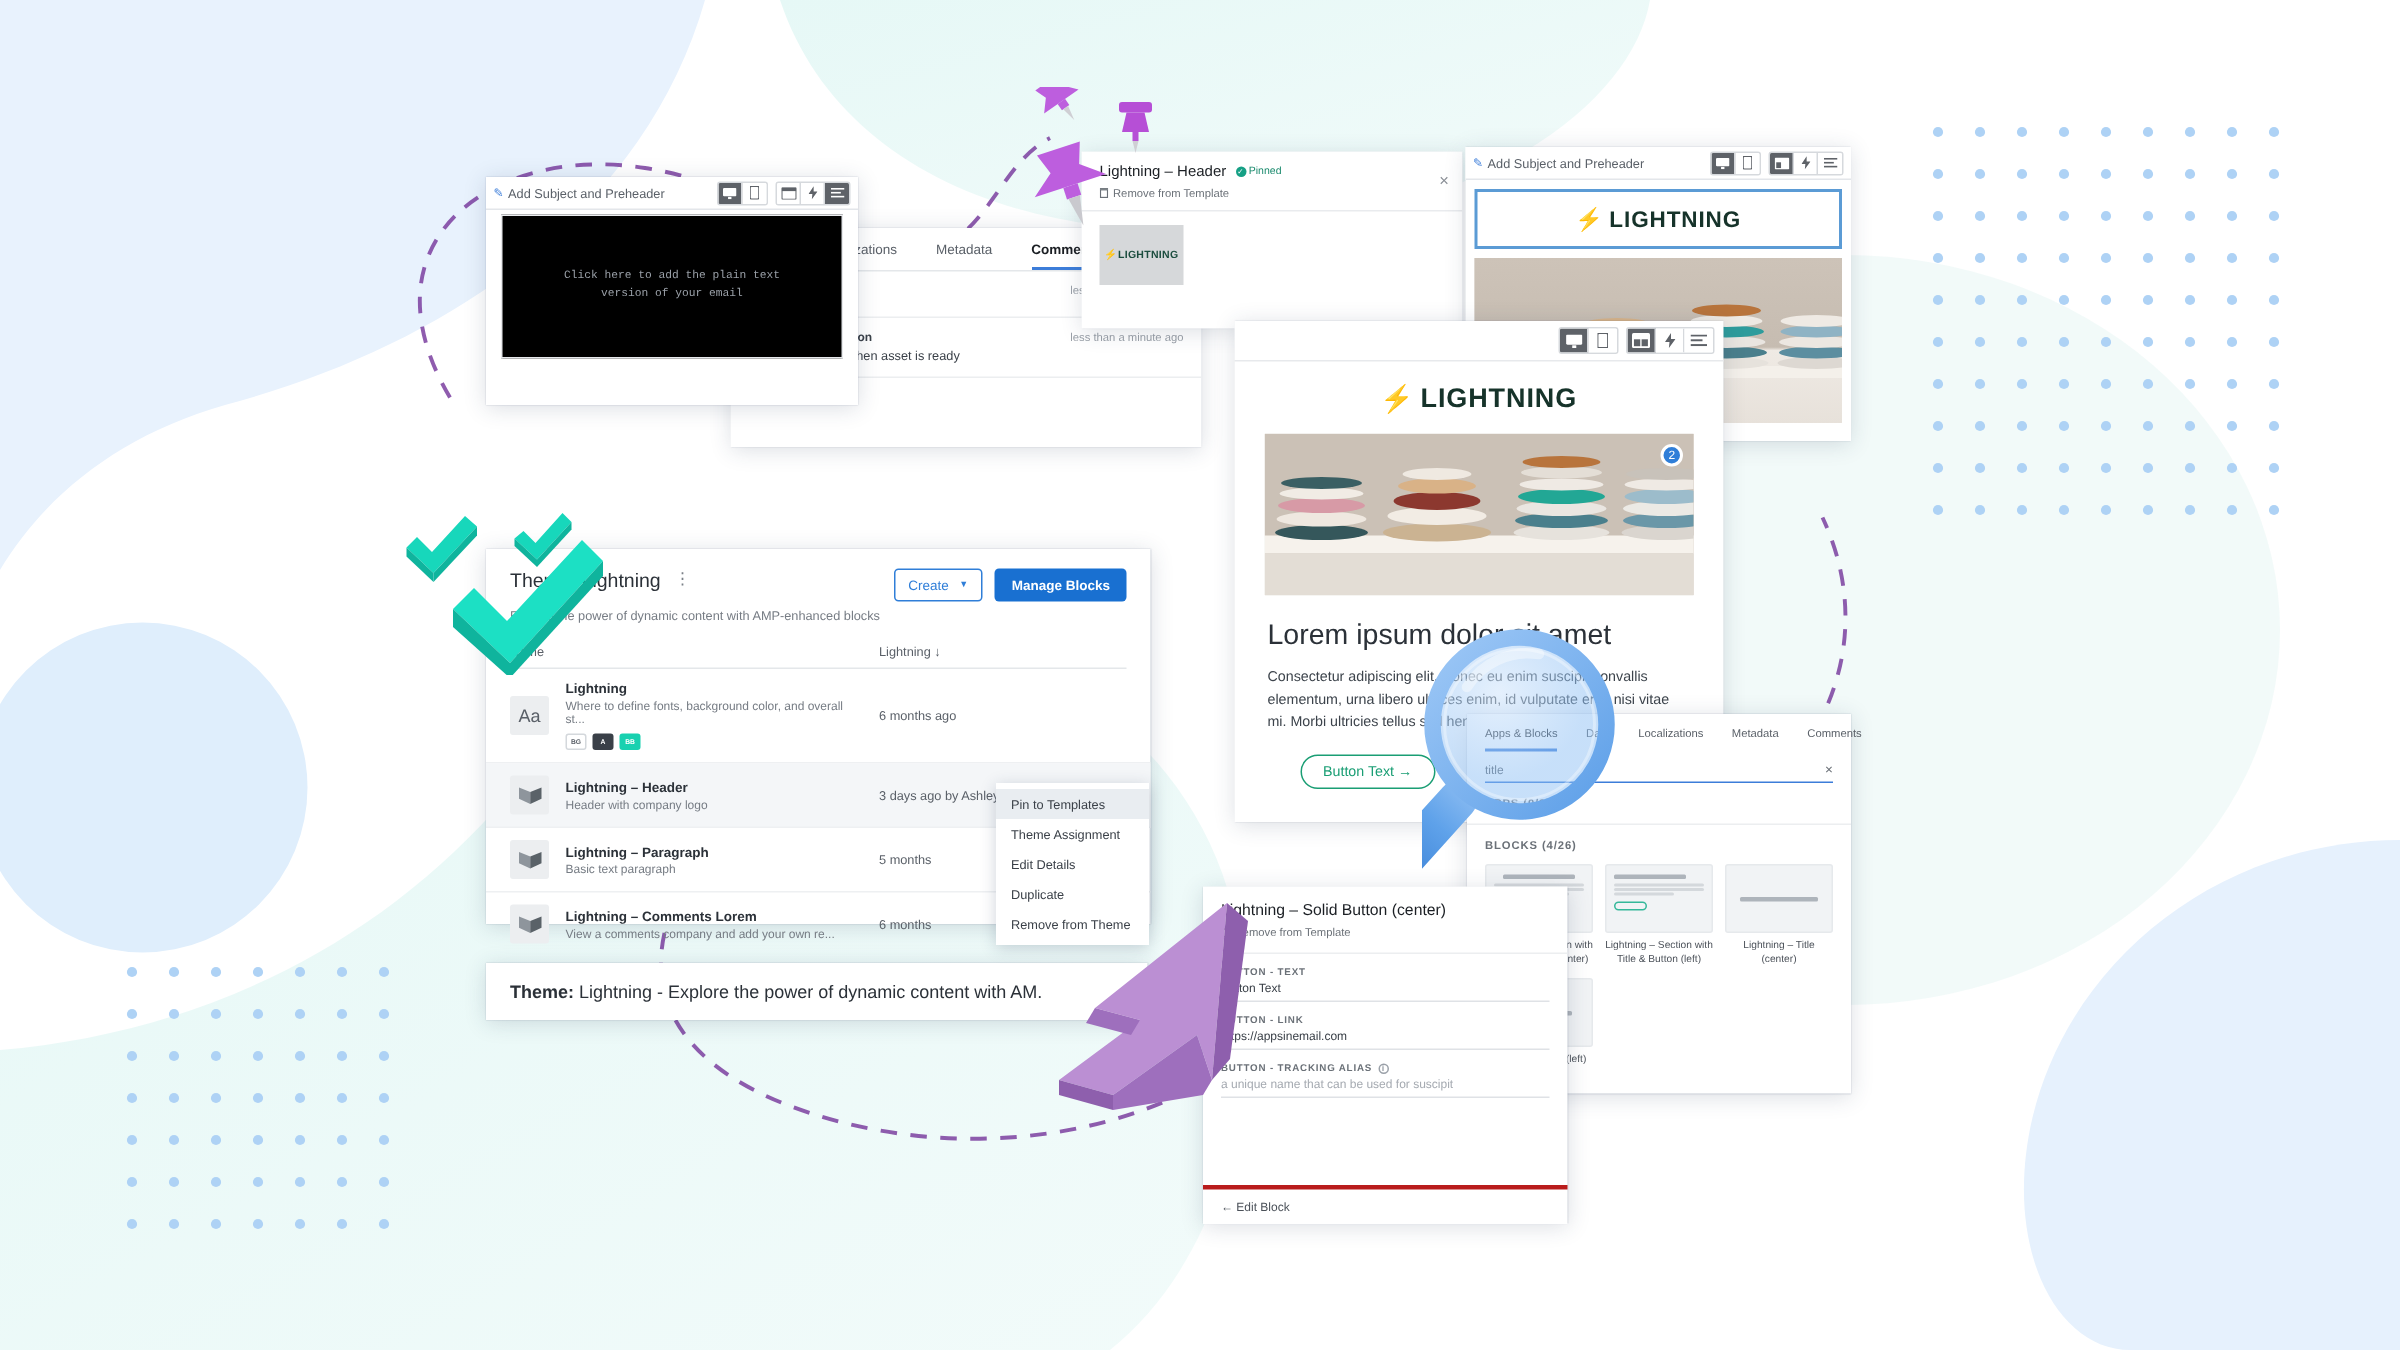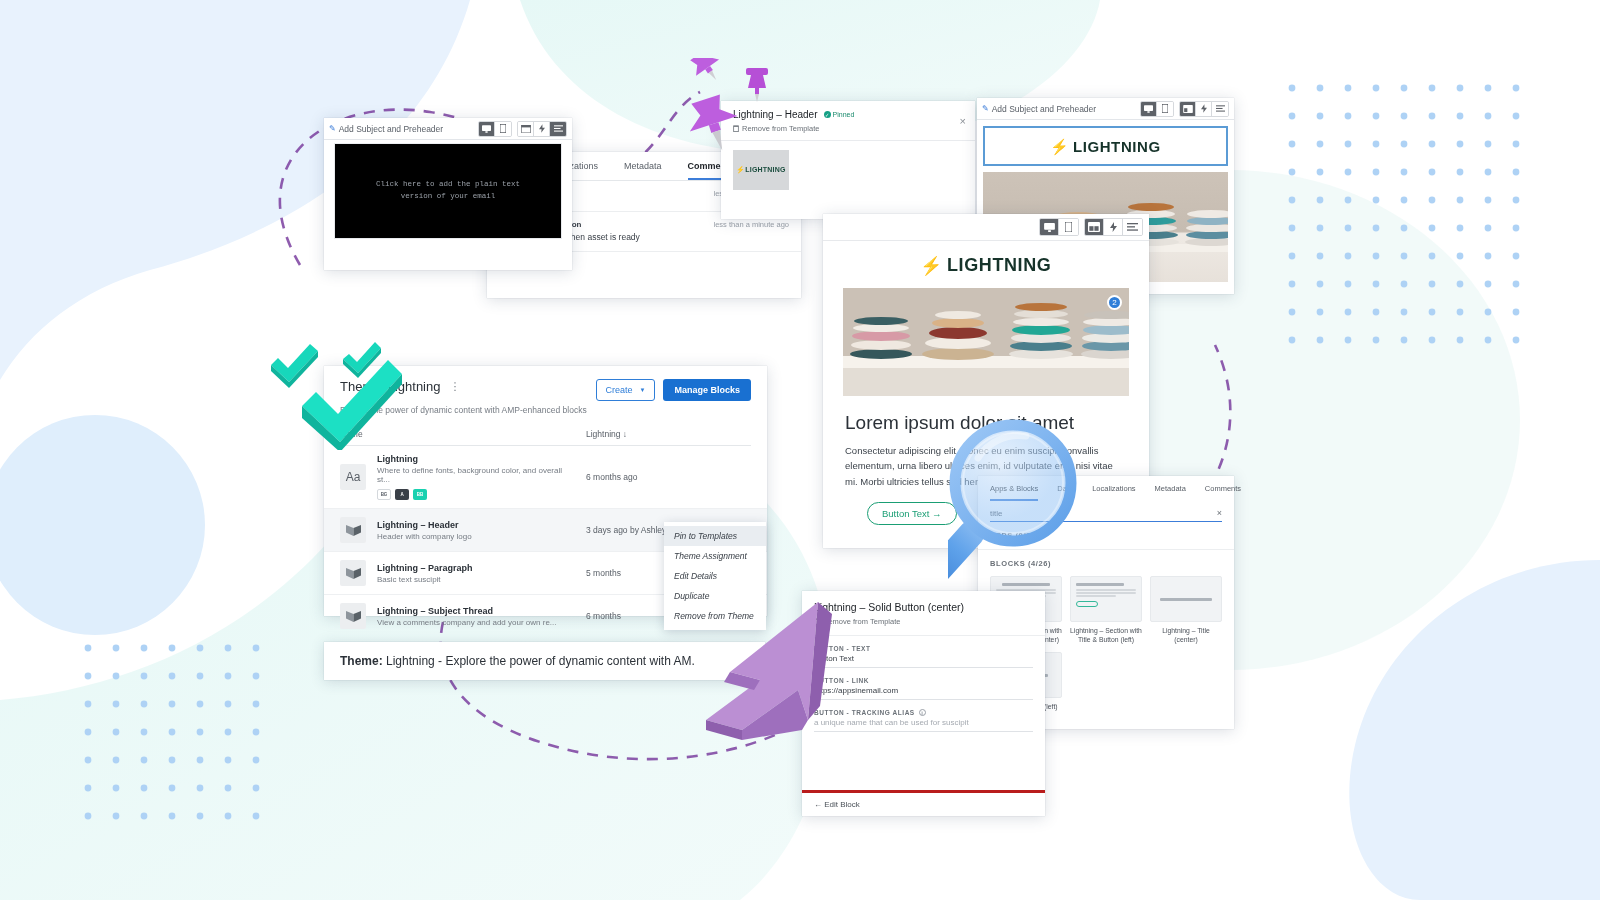--- a/index.html
+++ b/index.html
@@ -128,21 +128,21 @@
   .row .ds { font-size:8px; color:#767c84; margin-top:2px; }
   .row .mod { width:165px; font-size:8.5px; color:#5a6068; display:flex;
               align-items:center; justify-content:space-between; }
   .swatches { display:flex; gap:4px; margin-top:5px; }
   .sw { width:14px; height:11px; border-radius:2px; display:flex; align-items:center;
         justify-content:center; font-size:4.5px; font-weight:bold; }
 
   
   #ctx { position:absolute; left:664px; top:522px; width:102px; background:#fff;
          box-shadow:0 2px 10px rgba(40,60,90,.22); padding:4px 0; z-index:40; }
-  #ctx div { font-size:8.5px; color:#3a4048; padding:5px 10px; white-space:nowrap;font-style:italic; }
+  #ctx div { font-size:8.5px; color:#3a4048; padding:5px 10px; white-space:nowrap; }
   #ctx div.hi { background:#e9edf1; }
 
   
   #p-banner { left:324px; top:642px; width:441px; height:38px;
               display:flex; align-items:center; padding:0 16px; }
   #p-banner .t { font-size:12px; color:#2b3138; }
   #p-banner .t b { font-weight:bold; }
 
   
   #p-solid { left:802px; top:591px; width:243px; height:225px; }
@@ -551,36 +551,36 @@
 
   <div class="row">
     <div class="ic">
       <svg width="17" height="13" viewBox="0 0 17 13">
           <path d="M1 1 L8.5 4 L8.5 12 L1 8.5 Z" fill="#8e959c"></path>
           <path d="M16 1 L8.5 4 L8.5 12 L16 8.5 Z" fill="#5a6268"></path>
         </svg>
     </div>
     <div class="meta">
       <div class="nm">Lightning – Paragraph</div>
-      <div class="ds">Basic text suscipit</div>
+      <div class="ds">Basic text paragraph</div>
     </div>
     <div class="mod">
         <span>5 months</span>
       </div>
   </div>
 
   <div class="row" style="border-bottom:none">
     <div class="ic">
       <svg width="17" height="13" viewBox="0 0 17 13">
           <path d="M1 1 L8.5 4 L8.5 12 L1 8.5 Z" fill="#8e959c"></path>
           <path d="M16 1 L8.5 4 L8.5 12 L16 8.5 Z" fill="#5a6268"></path>
         </svg>
     </div>
     <div class="meta">
-      <div class="nm">Lightning – Subject Thread</div>
+      <div class="nm">Lightning – Comments Lorem</div>
       <div class="ds">View a comments company and add your own re...</div>
     </div>
     <div class="mod">
         <span>6 months</span>
       </div>
   </div>
 </div>
 
 <div id="ctx">
   <div class="hi">Pin to Templates</div>

